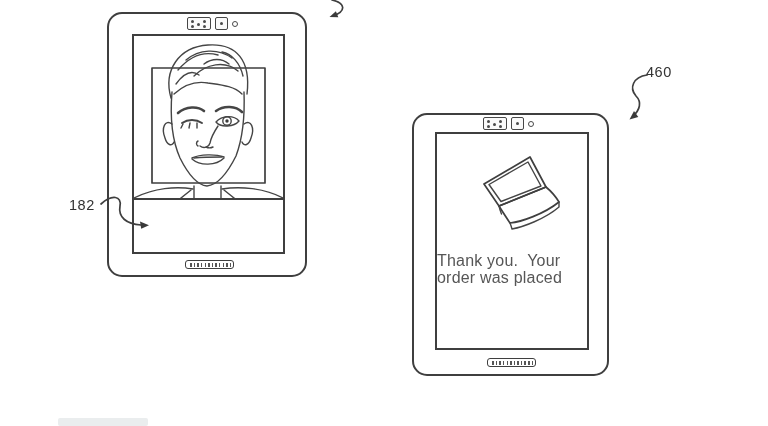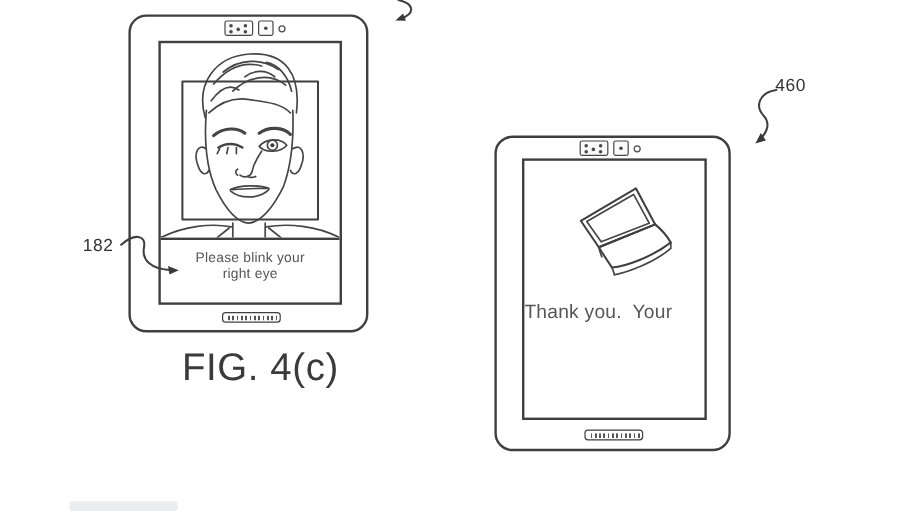--- a/index.html
+++ b/index.html
@@ -126,30 +126,25 @@
           <path class="ln" d="M58,122 C66,118 82,118 90,121"></path>
           <path class="ln" d="M58,123 C66,130 82,130 90,122"></path>
           <path class="ln" d="M60,122 C70,121 80,121 88,121"></path>
 
           <path class="ln" d="M60,150 L60,164 M87,150 L87,164"></path>
           <path class="ln" d="M0,162 C20,152 42,150 59,153"></path>
           <path class="ln" d="M88,153 C106,150 130,152 149,162"></path>
           <path class="ln" d="M57,154 L42,166 M90,154 L105,166"></path>
         </svg>
       </div>
-      <div class="prompt-area">
-        <div>Please blink your</div>
-        <div>right eye</div>
-      </div>
     </div>
 
     <div class="home-btn"></div>
   </div>
 
-  <div class="fig-caption" id="caption-c">FIG. 4(c)</div>
 
   <div class="ref-label" id="ref-442">182</div>
   <svg class="leader" id="arrow-442" width="58" height="40" viewBox="0 0 58 40">
     <path class="ln-bold" d="M3,12 C14,2 24,4 22,14 C20,25 28,32 43,33"></path>
     <path class="ah" d="M51,33.3 L42,29.6 L43.2,36.8 Z"></path>
   </svg>
 
   <svg class="leader" id="arrow-top" width="42" height="24" viewBox="0 0 42 24">
     <path class="ln-bold" d="M18,0 C31,3 33,11 19,16"></path>
     <path class="ah" d="M15.5,17 L24.3,17.2 L21.9,11.2 Z"></path>
@@ -177,20 +172,21 @@
           <path class="ln-bold" d="M16,35 L62,8 L78,38 L31,57 Z"></path>
           <path class="ln" d="M21,35.5 L60,13 L73,37 L33,52.5 Z"></path>
 
           <path class="ln-bold" d="M31,57 L78,38 C84,43 88,48 91,53 C76,65 53,73 42,74 C38,68 34,62 31,57 Z"></path>
           <path class="ln" d="M42,74 C43,76.5 43.5,78 44,80 C55,78 77,70 91,58 L91,53"></path>
           <path class="ln" d="M31,57 C31.5,60 32.5,62.5 33.5,65"></path>
         </svg>
       </div>
       <div class="message-area">
         <div>Thank you.  Your</div>
+        <div>order was placed</div>
       </div>
     </div>
 
     <div class="home-btn"></div>
   </div>
 
 
   <div class="ref-label" id="ref-460">460</div>
   <svg class="leader" id="arrow-460" width="32" height="54" viewBox="0 0 32 54">
     <path class="ln-bold" d="M26,4 C12,6 8,17 15,25 C21,31 19,39 12,45"></path>

